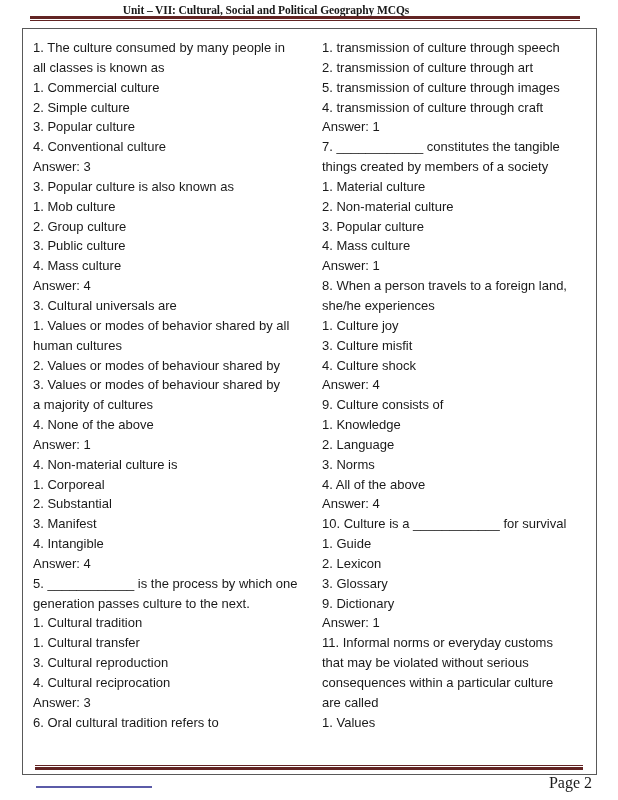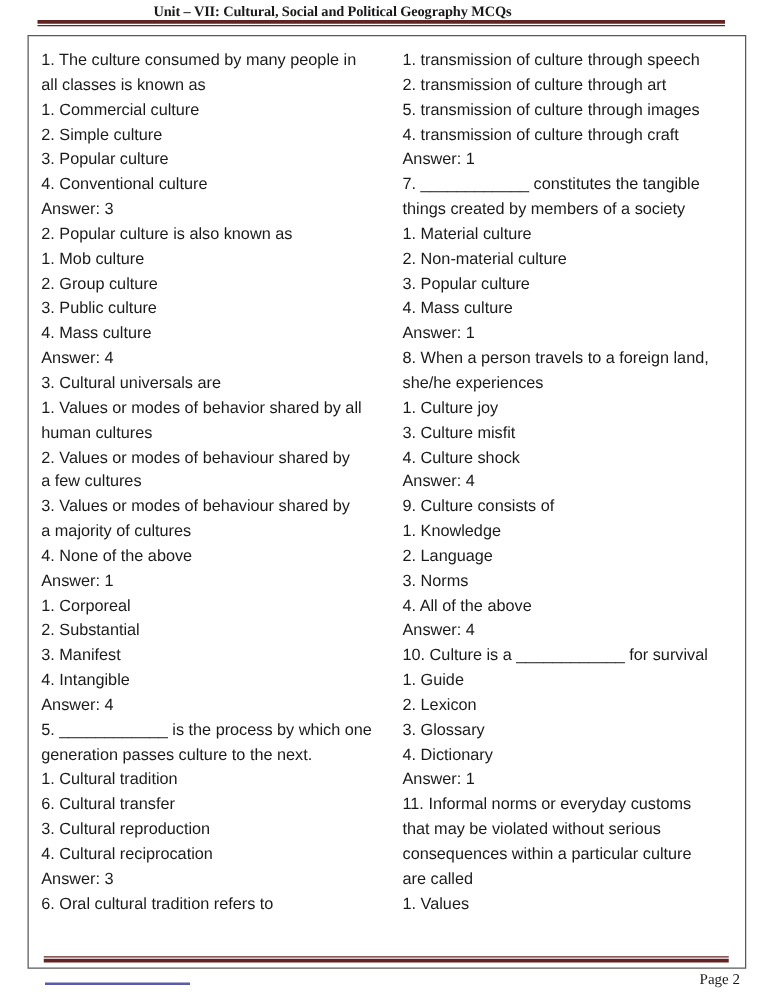--- a/index.html
+++ b/index.html
@@ -36,21 +36,21 @@
   .column-left{left:10px;width:288px;}
   .column-right{left:299px;width:270px;}
   .text-line{
     height:19.85px;line-height:19.85px;white-space:nowrap;
     font-size:13px;color:var(--text);
   }
   
   .footer-rule{position:absolute;top:765px;left:35px;width:548px;}
   .page-number{
     position:absolute;top:776px;right:26px;
-    font-family:"Liberation Serif",serif;font-size:12px;color:var(--text);
+    font-family:"Liberation Serif",serif;font-size:16px;color:var(--text);
     line-height:14px;
   }
   .footer-link-underline{
     position:absolute;top:786px;left:36px;width:116px;height:2px;
     background:var(--link);
   }
 </style>
 </head>
 <body>
 
@@ -65,44 +65,44 @@
 
 <div class="content-box">
   <div class="column column-left">
       <div class="text-line">1. The culture consumed by many people in</div>
       <div class="text-line">all classes is known as</div>
       <div class="text-line">1. Commercial culture</div>
       <div class="text-line">2. Simple culture</div>
       <div class="text-line">3. Popular culture</div>
       <div class="text-line">4. Conventional culture</div>
       <div class="text-line">Answer: 3</div>
-      <div class="text-line">2. Popular culture is also known as</div>
+      <div class="text-line">3. Popular culture is also known as</div>
       <div class="text-line">1. Mob culture</div>
       <div class="text-line">2. Group culture</div>
       <div class="text-line">3. Public culture</div>
       <div class="text-line">4. Mass culture</div>
       <div class="text-line">Answer: 4</div>
       <div class="text-line">3. Cultural universals are</div>
       <div class="text-line">1. Values or modes of behavior shared by all</div>
       <div class="text-line">human cultures</div>
       <div class="text-line">2. Values or modes of behaviour shared by</div>
-      <div class="text-line">a few cultures</div>
       <div class="text-line">3. Values or modes of behaviour shared by</div>
       <div class="text-line">a majority of cultures</div>
       <div class="text-line">4. None of the above</div>
       <div class="text-line">Answer: 1</div>
+      <div class="text-line">4. Non-material culture is</div>
       <div class="text-line">1. Corporeal</div>
       <div class="text-line">2. Substantial</div>
       <div class="text-line">3. Manifest</div>
       <div class="text-line">4. Intangible</div>
       <div class="text-line">Answer: 4</div>
       <div class="text-line">5. ____________ is the process by which one</div>
       <div class="text-line">generation passes culture to the next.</div>
       <div class="text-line">1. Cultural tradition</div>
-      <div class="text-line">6. Cultural transfer</div>
+      <div class="text-line">1. Cultural transfer</div>
       <div class="text-line">3. Cultural reproduction</div>
       <div class="text-line">4. Cultural reciprocation</div>
       <div class="text-line">Answer: 3</div>
       <div class="text-line">6. Oral cultural tradition refers to</div>
     </div>
   <div class="column column-right">
       <div class="text-line">1. transmission of culture through speech</div>
       <div class="text-line">2. transmission of culture through art</div>
       <div class="text-line">5. transmission of culture through images</div>
       <div class="text-line">4. transmission of culture through craft</div>
@@ -123,21 +123,21 @@
       <div class="text-line">9. Culture consists of</div>
       <div class="text-line">1. Knowledge</div>
       <div class="text-line">2. Language</div>
       <div class="text-line">3. Norms</div>
       <div class="text-line">4. All of the above</div>
       <div class="text-line">Answer: 4</div>
       <div class="text-line">10. Culture is a ____________ for survival</div>
       <div class="text-line">1. Guide</div>
       <div class="text-line">2. Lexicon</div>
       <div class="text-line">3. Glossary</div>
-      <div class="text-line">4. Dictionary</div>
+      <div class="text-line">9. Dictionary</div>
       <div class="text-line">Answer: 1</div>
       <div class="text-line">11. Informal norms or everyday customs</div>
       <div class="text-line">that may be violated without serious</div>
       <div class="text-line">consequences within a particular culture</div>
       <div class="text-line">are called</div>
       <div class="text-line">1. Values</div>
     </div>
 </div>
 
 <div class="footer-rule">

